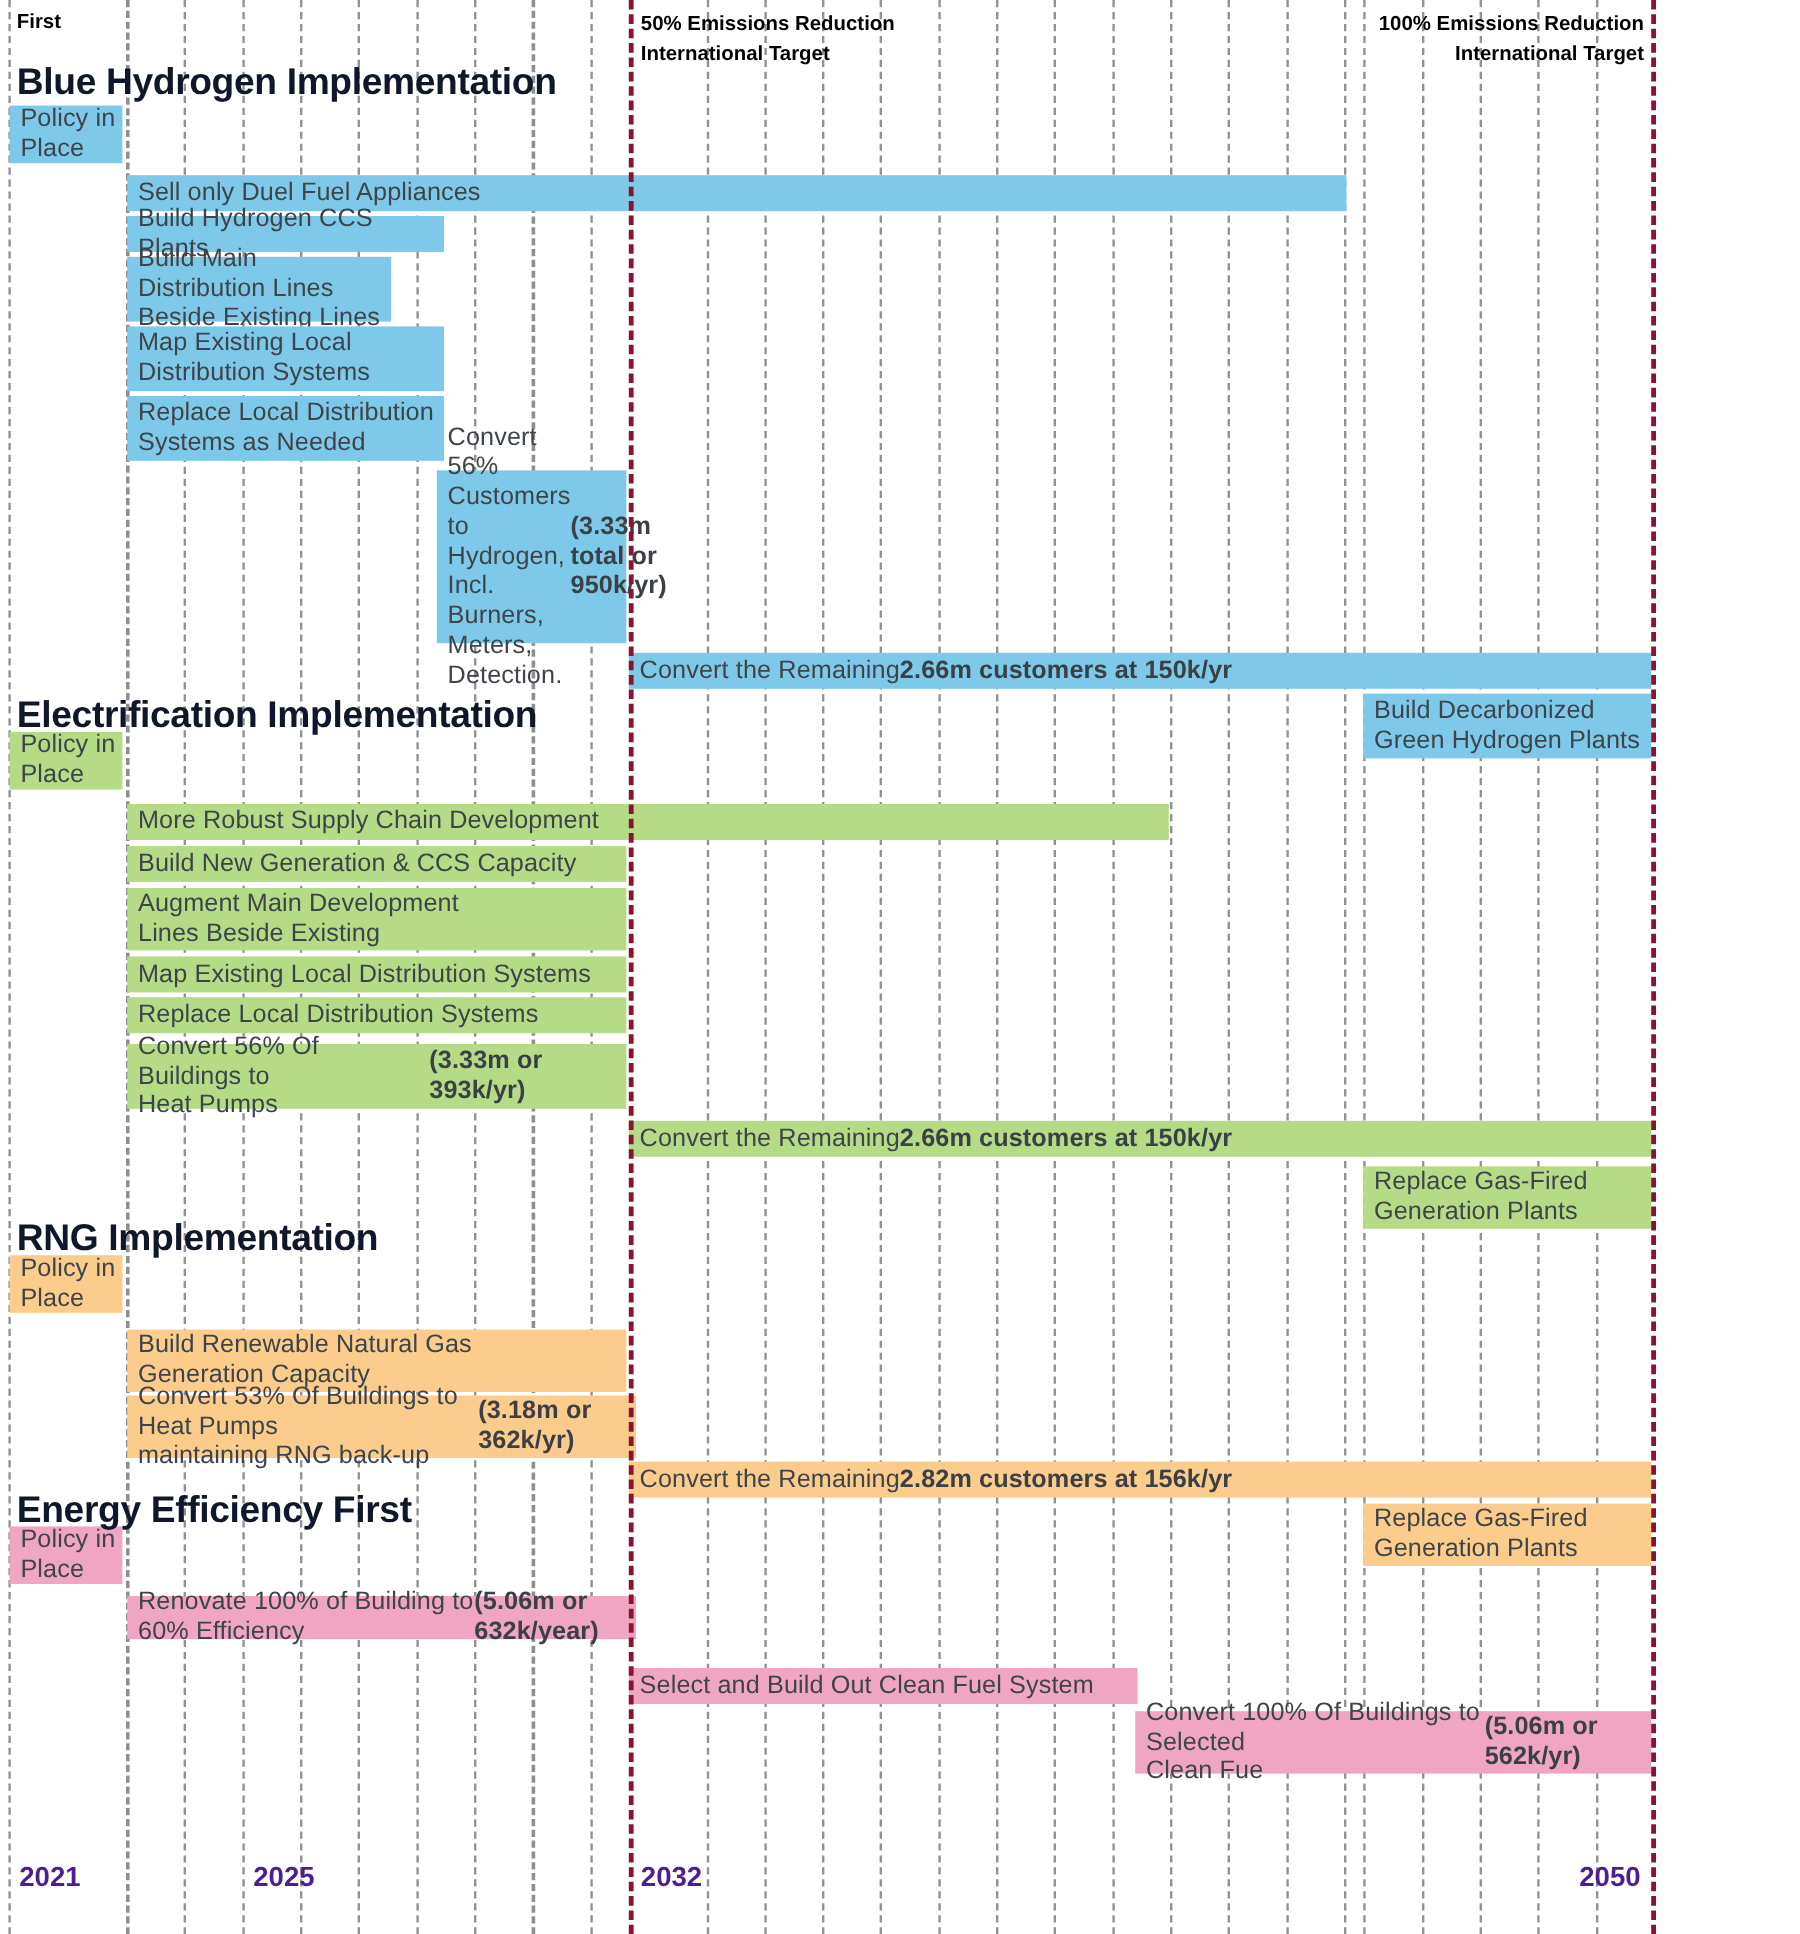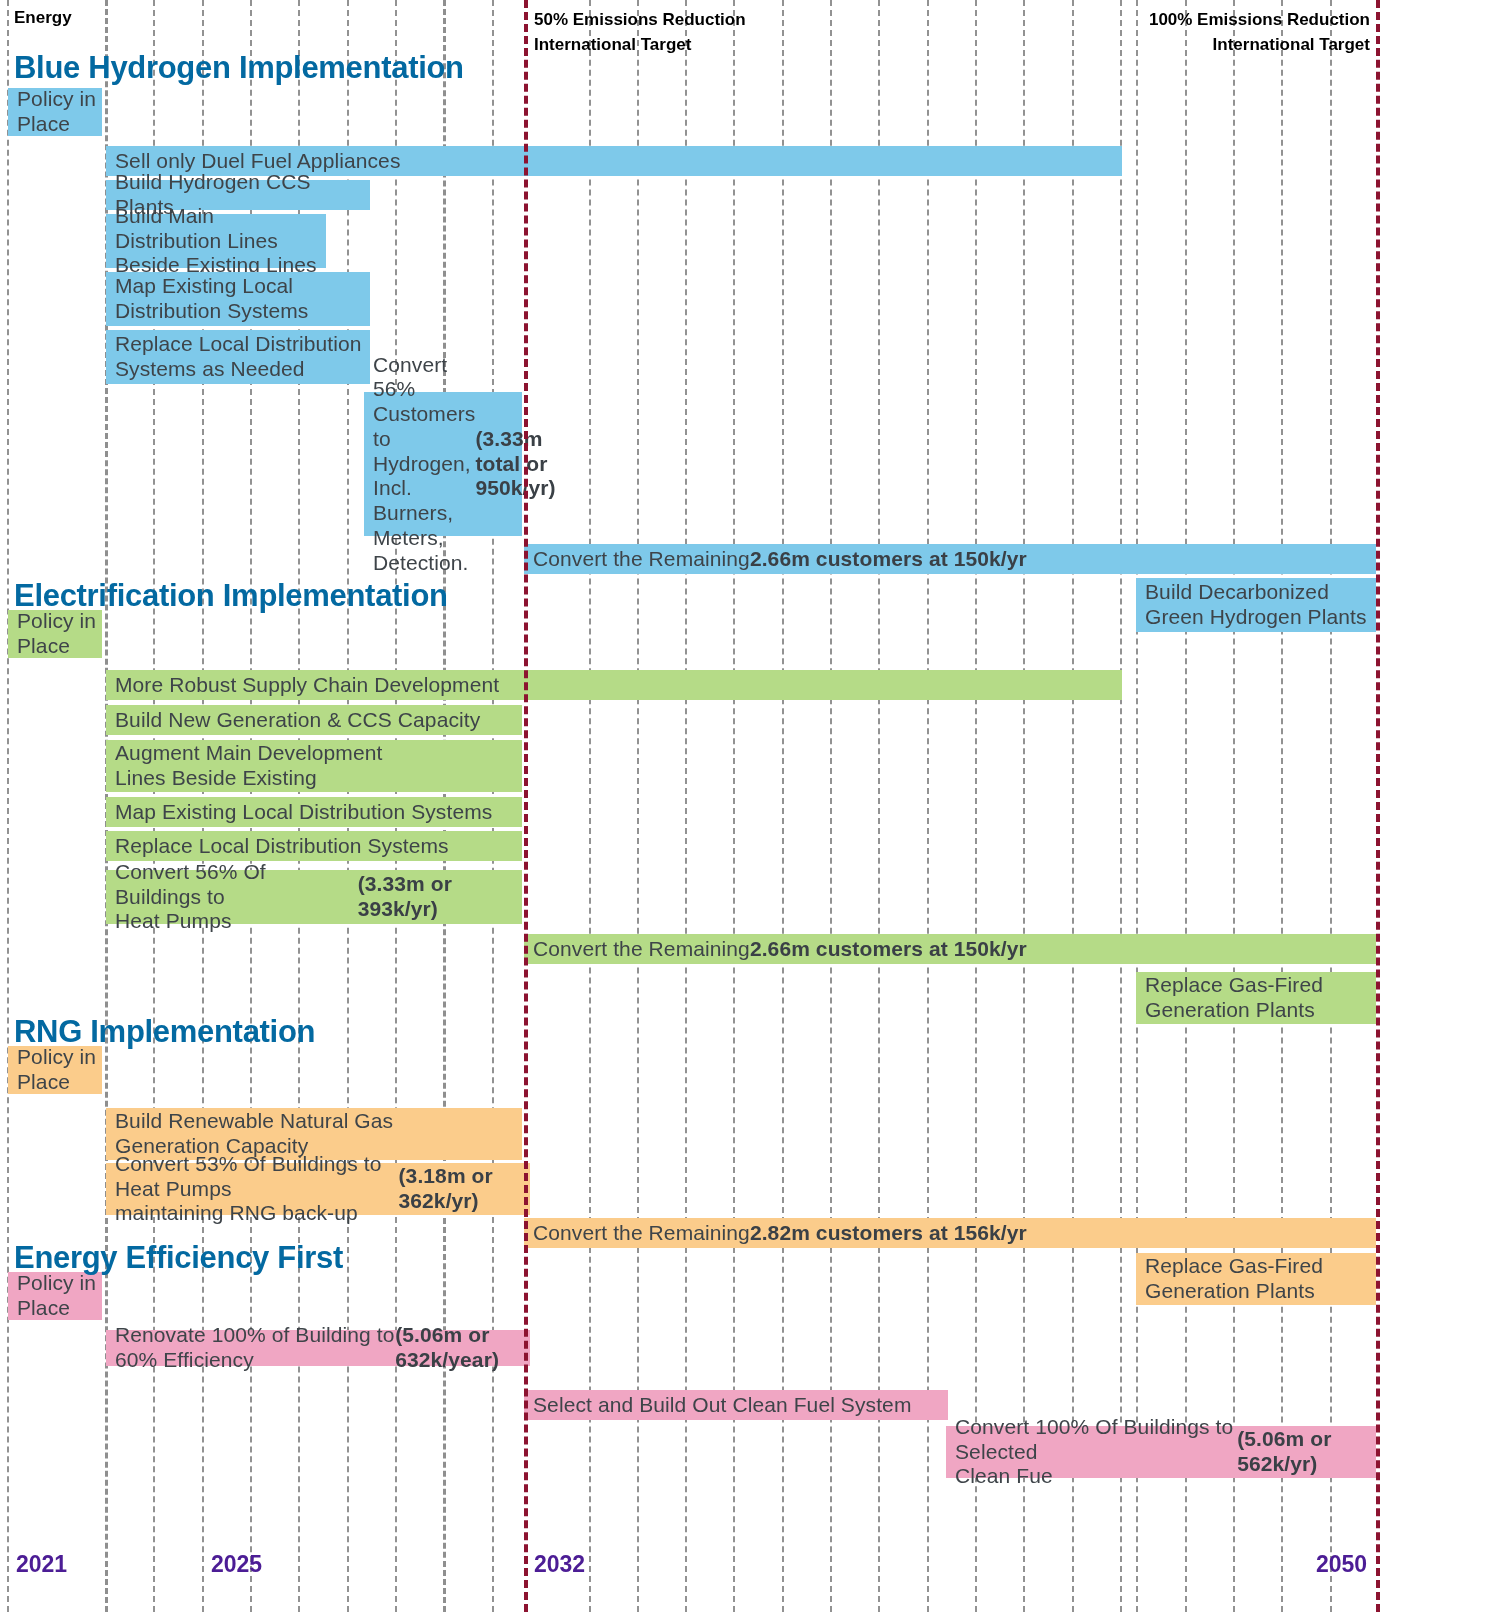--- a/index.html
+++ b/index.html
@@ -54,21 +54,21 @@
   .bar.green  { background: #b5db87; }
   .bar.orange { background: #fbcc8b; }
   .bar.pink   { background: #f0a6c3; }
   .bar b { font-weight: 700; color: #3a4046; }
   
   .section-title {
     position: absolute;
     z-index: 3;
     font-size: 31px;
     font-weight: 700;
-    color: #0369a1;
+    color: #0f172a;
     letter-spacing: -0.3px;
     white-space: nowrap;
   }
   
   .today-label {
     position: absolute;
     z-index: 5;
     font-size: 17px;
     font-weight: 700;
     color: #000;
@@ -127,21 +127,21 @@
       <div class="gridline" style="left: 1185px;"></div>
       <div class="gridline" style="left: 1233px;"></div>
       <div class="gridline" style="left: 1281px;"></div>
       <div class="gridline" style="left: 1330px;"></div>
     </div>
   <div id="targets-layer">
       <div class="target-line" style="left: 524px;"></div>
       <div class="target-line" style="left: 1376px;"></div>
     </div>
 
-  <div class="today-label" style="left:14px; top:8px;">Energy</div>
+  <div class="today-label" style="left:14px; top:8px;">First</div>
 
   <div class="target-label" style="left:534px; top:8px;">50% Emissions Reduction
 International Target</div>
 
   <div class="target-label right" style="left:1000px; top:8px; width:370px;">100% Emissions Reduction
 International Target</div>
 
   <div id="sections-layer">
       <div class="section-title" style="left: 14px; top: 50px;">Blue Hydrogen Implementation</div>
       <div class="bar blue" style="left: 8px; top: 88px; width: 94px; height: 48px;"><span style="white-space: pre-line;">Policy in
@@ -159,21 +159,21 @@
 Hydrogen, Incl.
 Burners, Meters,
 Detection. </span><b style="white-space: pre-line;">(3.33m
 total or 950k/yr)</b></div>
       <div class="bar blue" style="left: 524px; top: 544px; width: 852px; height: 30px;"><span style="white-space: pre-line;">Convert the Remaining </span><b style="white-space: pre-line;">2.66m customers at 150k/yr</b></div>
       <div class="bar blue" style="left: 1136px; top: 578px; width: 240px; height: 54px;"><span style="white-space: pre-line;">Build Decarbonized
 Green Hydrogen Plants</span></div>
       <div class="section-title" style="left: 14px; top: 578px;">Electrification Implementation</div>
       <div class="bar green" style="left: 8px; top: 610px; width: 94px; height: 48px;"><span style="white-space: pre-line;">Policy in
 Place</span></div>
-      <div class="bar green" style="left: 106px; top: 670px; width: 1016px; height: 30px;"><span style="white-space: pre-line;">More Robust Supply Chain Development</span></div>
+      <div class="bar green" style="left: 106px; top: 670px; width: 868px; height: 30px; align-items: flex-end;"><span style="white-space: pre-line;">More Robust Supply Chain Development</span></div>
       <div class="bar green" style="left: 106px; top: 705px; width: 416px; height: 30px;"><span style="white-space: pre-line;">Build New Generation &amp; CCS Capacity</span></div>
       <div class="bar green" style="left: 106px; top: 740px; width: 416px; height: 52px;"><span style="white-space: pre-line;">Augment Main Development
 Lines Beside Existing</span></div>
       <div class="bar green" style="left: 106px; top: 797px; width: 416px; height: 30px;"><span style="white-space: pre-line;">Map Existing Local Distribution Systems</span></div>
       <div class="bar green" style="left: 106px; top: 831px; width: 416px; height: 30px;"><span style="white-space: pre-line;">Replace Local Distribution Systems</span></div>
       <div class="bar green" style="left: 106px; top: 870px; width: 416px; height: 54px;"><span style="white-space: pre-line;">Convert 56% Of Buildings to
 Heat Pumps </span><b style="white-space: pre-line;">(3.33m or 393k/yr)</b></div>
       <div class="bar green" style="left: 524px; top: 934px; width: 852px; height: 30px;"><span style="white-space: pre-line;">Convert the Remaining </span><b style="white-space: pre-line;">2.66m customers at 150k/yr</b></div>
       <div class="bar green" style="left: 1136px; top: 972px; width: 240px; height: 52px;"><span style="white-space: pre-line;">Replace Gas-Fired
 Generation Plants</span></div>

